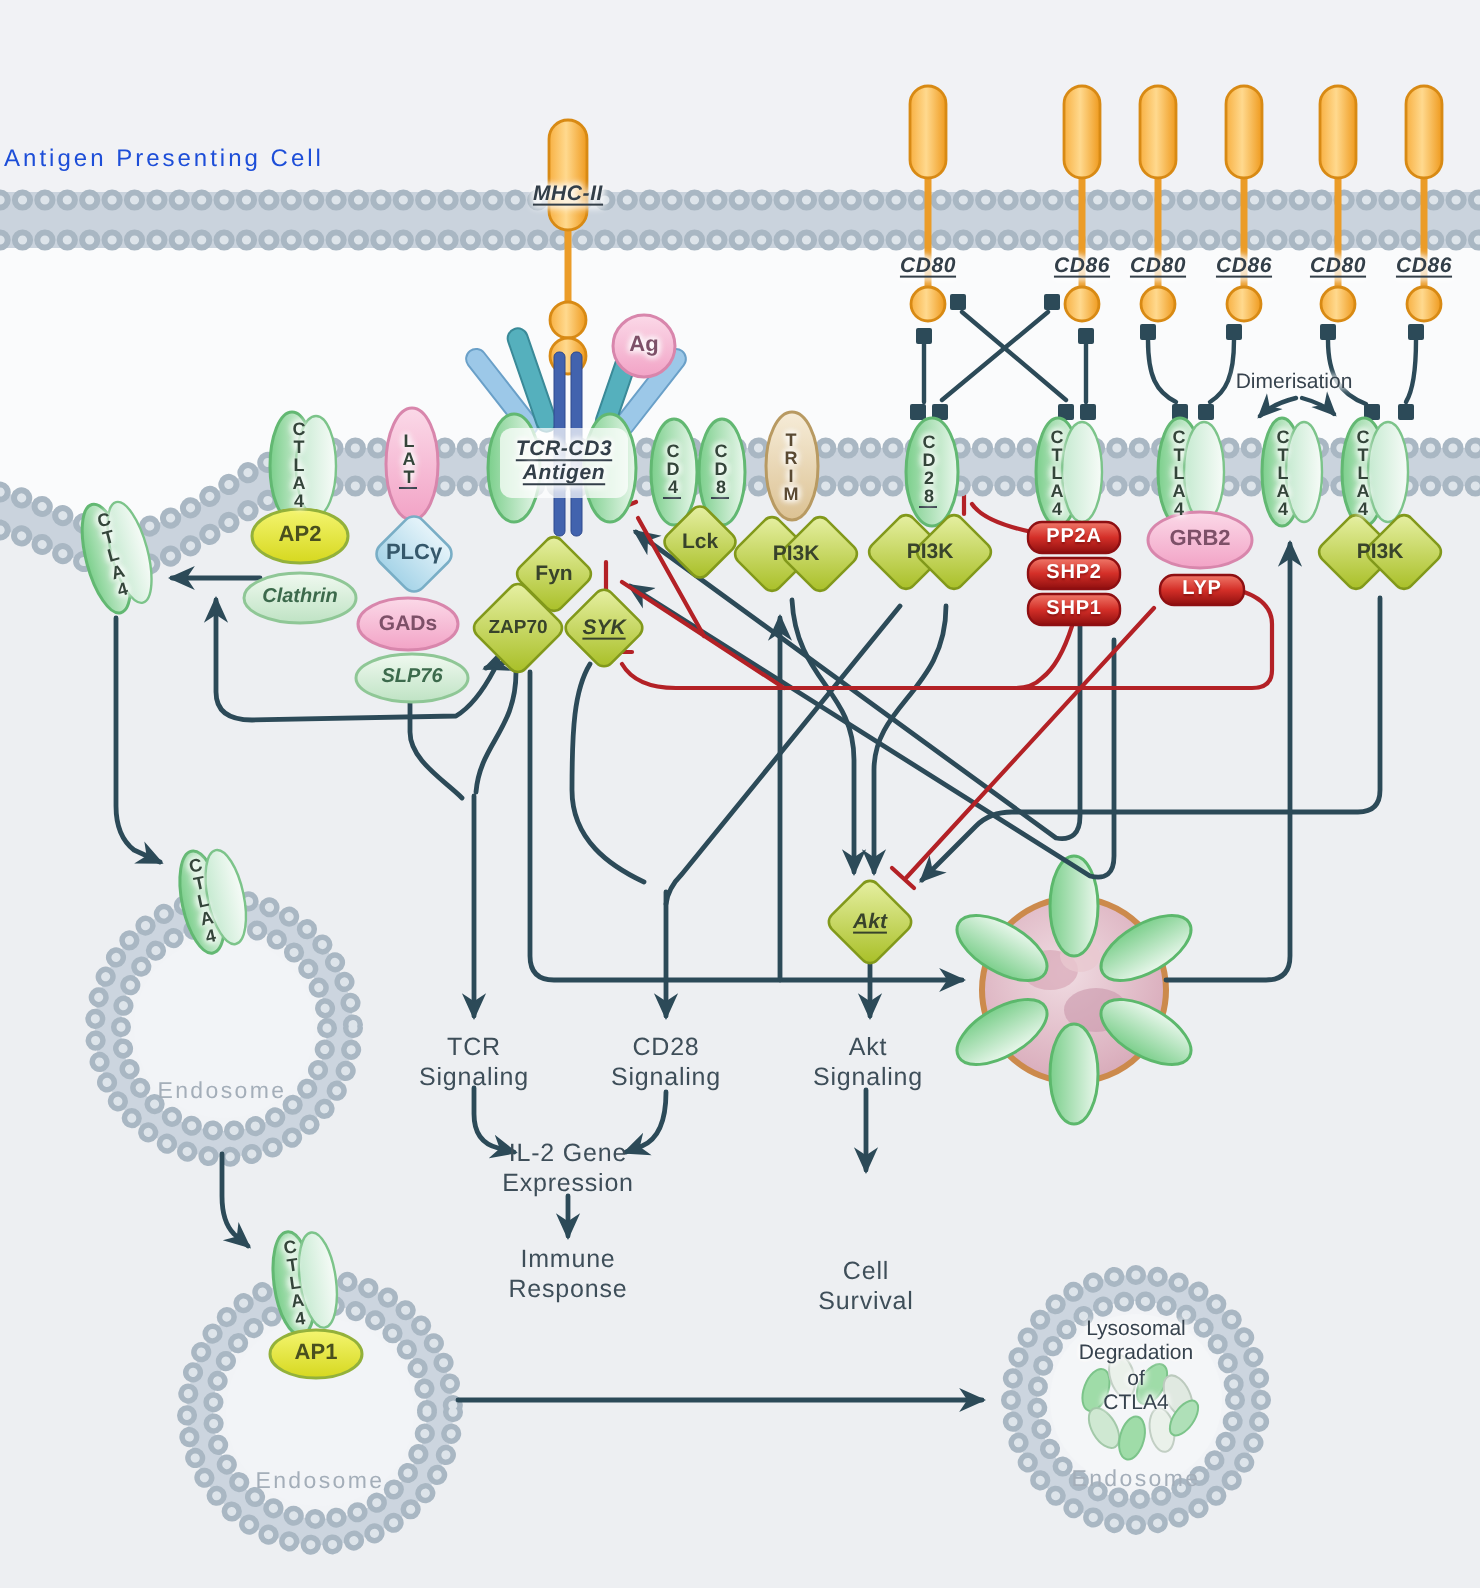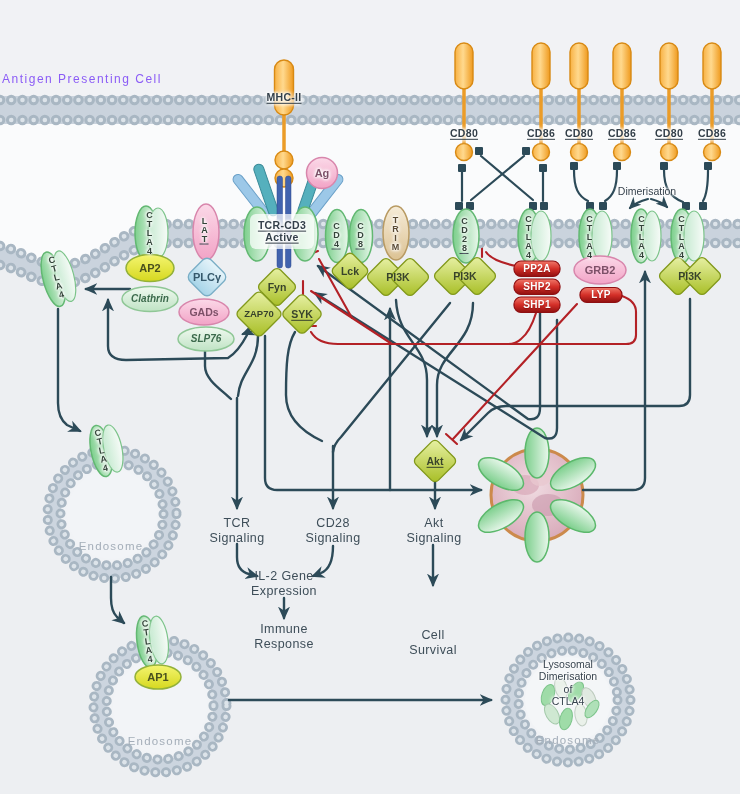--- a/index.html
+++ b/index.html
@@ -2,29 +2,29 @@
 <html><head>
 <meta charset="utf-8">
 <style>
   html,body{margin:0;padding:0;background:#dfe2e7;}
   #stage{position:relative;width:740px;height:794px;overflow:hidden;
          background:#edeff2;font-family:"Liberation Sans",sans-serif;}
   #stage svg{position:absolute;left:0;top:0;}
   .lbl{position:absolute;transform:translate(-50%,-50%);white-space:pre-line;
        text-align:center;line-height:1.18;color:#3e4e59;
        font-family:"Liberation Sans",sans-serif;}
-  .t-apc{font-size:12px;color:#8b5cf6;letter-spacing:1.5px;white-space:nowrap;}
+  .t-apc{font-size:12px;color:#1d4ed8;letter-spacing:1.5px;white-space:nowrap;}
   .t-endo{font-size:11.5px;color:#a4aeb9;letter-spacing:1.2px;white-space:nowrap;}
   .t-mem{font-size:10.5px;font-weight:700;color:#333f49;letter-spacing:.3px;}
   .t-node{font-size:10.5px;font-weight:700;color:#38432b;}
   .t-red{font-size:10px;font-weight:700;color:#ffffff;letter-spacing:.4px;
          text-shadow:0 1px 1px rgba(90,0,0,.45);}
   .t-sig{font-size:12.5px;color:#3e4e59;letter-spacing:.4px;}
   .t-small{font-size:10.5px;color:#37434e;}
-  .u{text-decoration:underline;text-underline-offset:2px;text-decoration-thickness:1.2px;}
+  .u{text-decoration:underline;text-underline-offset:2px;text-decoration-thickness:1.2px;font-style:italic;}
   .halo{text-shadow:0 0 3px #fff,0 0 3px #fff,0 0 4px #fff,0 0 5px #fff;}
   .v{writing-mode:vertical-rl;text-orientation:upright;font-size:9px;font-weight:700;
      color:#34453a;letter-spacing:-1px;line-height:1;}
   .vund{border-bottom:1.5px solid #37424c;padding-bottom:1px;}
   .rotm15{transform:translate(-50%,-50%) rotate(-15deg);}
   .rotm12{transform:translate(-50%,-50%) rotate(-12deg);}
   .rotm8{transform:translate(-50%,-50%) rotate(-8deg);}
   .c-pink{color:#7d5068;}.c-green{color:#3c6a4c;}.c-blue{color:#35586b;text-align:right;}
   .c-olive{color:#4a501e;}.c-tan{color:#5a4a33;}
   .fs11{font-size:11px;}.fs10{font-size:10px;font-style:italic;}.fs95{font-size:9.5px;}
@@ -359,21 +359,21 @@
 
 <div class="lbl t-mem u halo" style="left:464px;top:133px">CD80</div>
 <div class="lbl t-mem u halo" style="left:541px;top:133px">CD86</div>
 <div class="lbl t-mem u halo" style="left:579px;top:133px">CD80</div>
 <div class="lbl t-mem u halo" style="left:622px;top:133px">CD86</div>
 <div class="lbl t-mem u halo" style="left:669px;top:133px">CD80</div>
 <div class="lbl t-mem u halo" style="left:712px;top:133px">CD86</div>
 <div class="lbl t-small halo" style="left:647px;top:191px">Dimerisation</div>
 
 <div class="lbl t-mem u halo" style="left:282px;top:231px">TCR-CD3
-Active</div>
+Antigen</div>
 
 <div class="lbl v halo rotm15" style="left:56px;top:277px">CTLA4</div>
 <div class="lbl v halo" style="left:149px;top:232px">CTLA4</div>
 <div class="lbl v vund halo" style="left:204px;top:230px">LAT</div>
 <div class="lbl v vund halo" style="left:336px;top:235px">CD4</div>
 <div class="lbl v vund halo" style="left:360px;top:235px">CD8</div>
 <div class="lbl v halo c-tan" style="left:395px;top:233px">TRIM</div>
 <div class="lbl v vund halo" style="left:464px;top:235px">CD28</div>
 <div class="lbl v halo" style="left:528px;top:236px">CTLA4</div>
 <div class="lbl v halo" style="left:589px;top:236px">CTLA4</div>
@@ -408,19 +408,19 @@
 Signaling</div>
 <div class="lbl t-sig" style="left:434px;top:531px">Akt
 Signaling</div>
 <div class="lbl t-sig" style="left:284px;top:584px">IL-2 Gene
 Expression</div>
 <div class="lbl t-sig" style="left:284px;top:637px">Immune
 Response</div>
 <div class="lbl t-sig" style="left:433px;top:643px">Cell
 Survival</div>
 <div class="lbl t-small halo" style="left:568px;top:683px">Lysosomal
-Dimerisation
+Degradation
 of
 CTLA4</div>
 <div class="lbl t-endo" style="left:111px;top:547px">Endosome</div>
 <div class="lbl t-endo" style="left:160px;top:742px">Endosome</div>
 <div class="lbl t-endo" style="left:568px;top:741px">Endosome</div>
 </div>
 
 </body></html>

